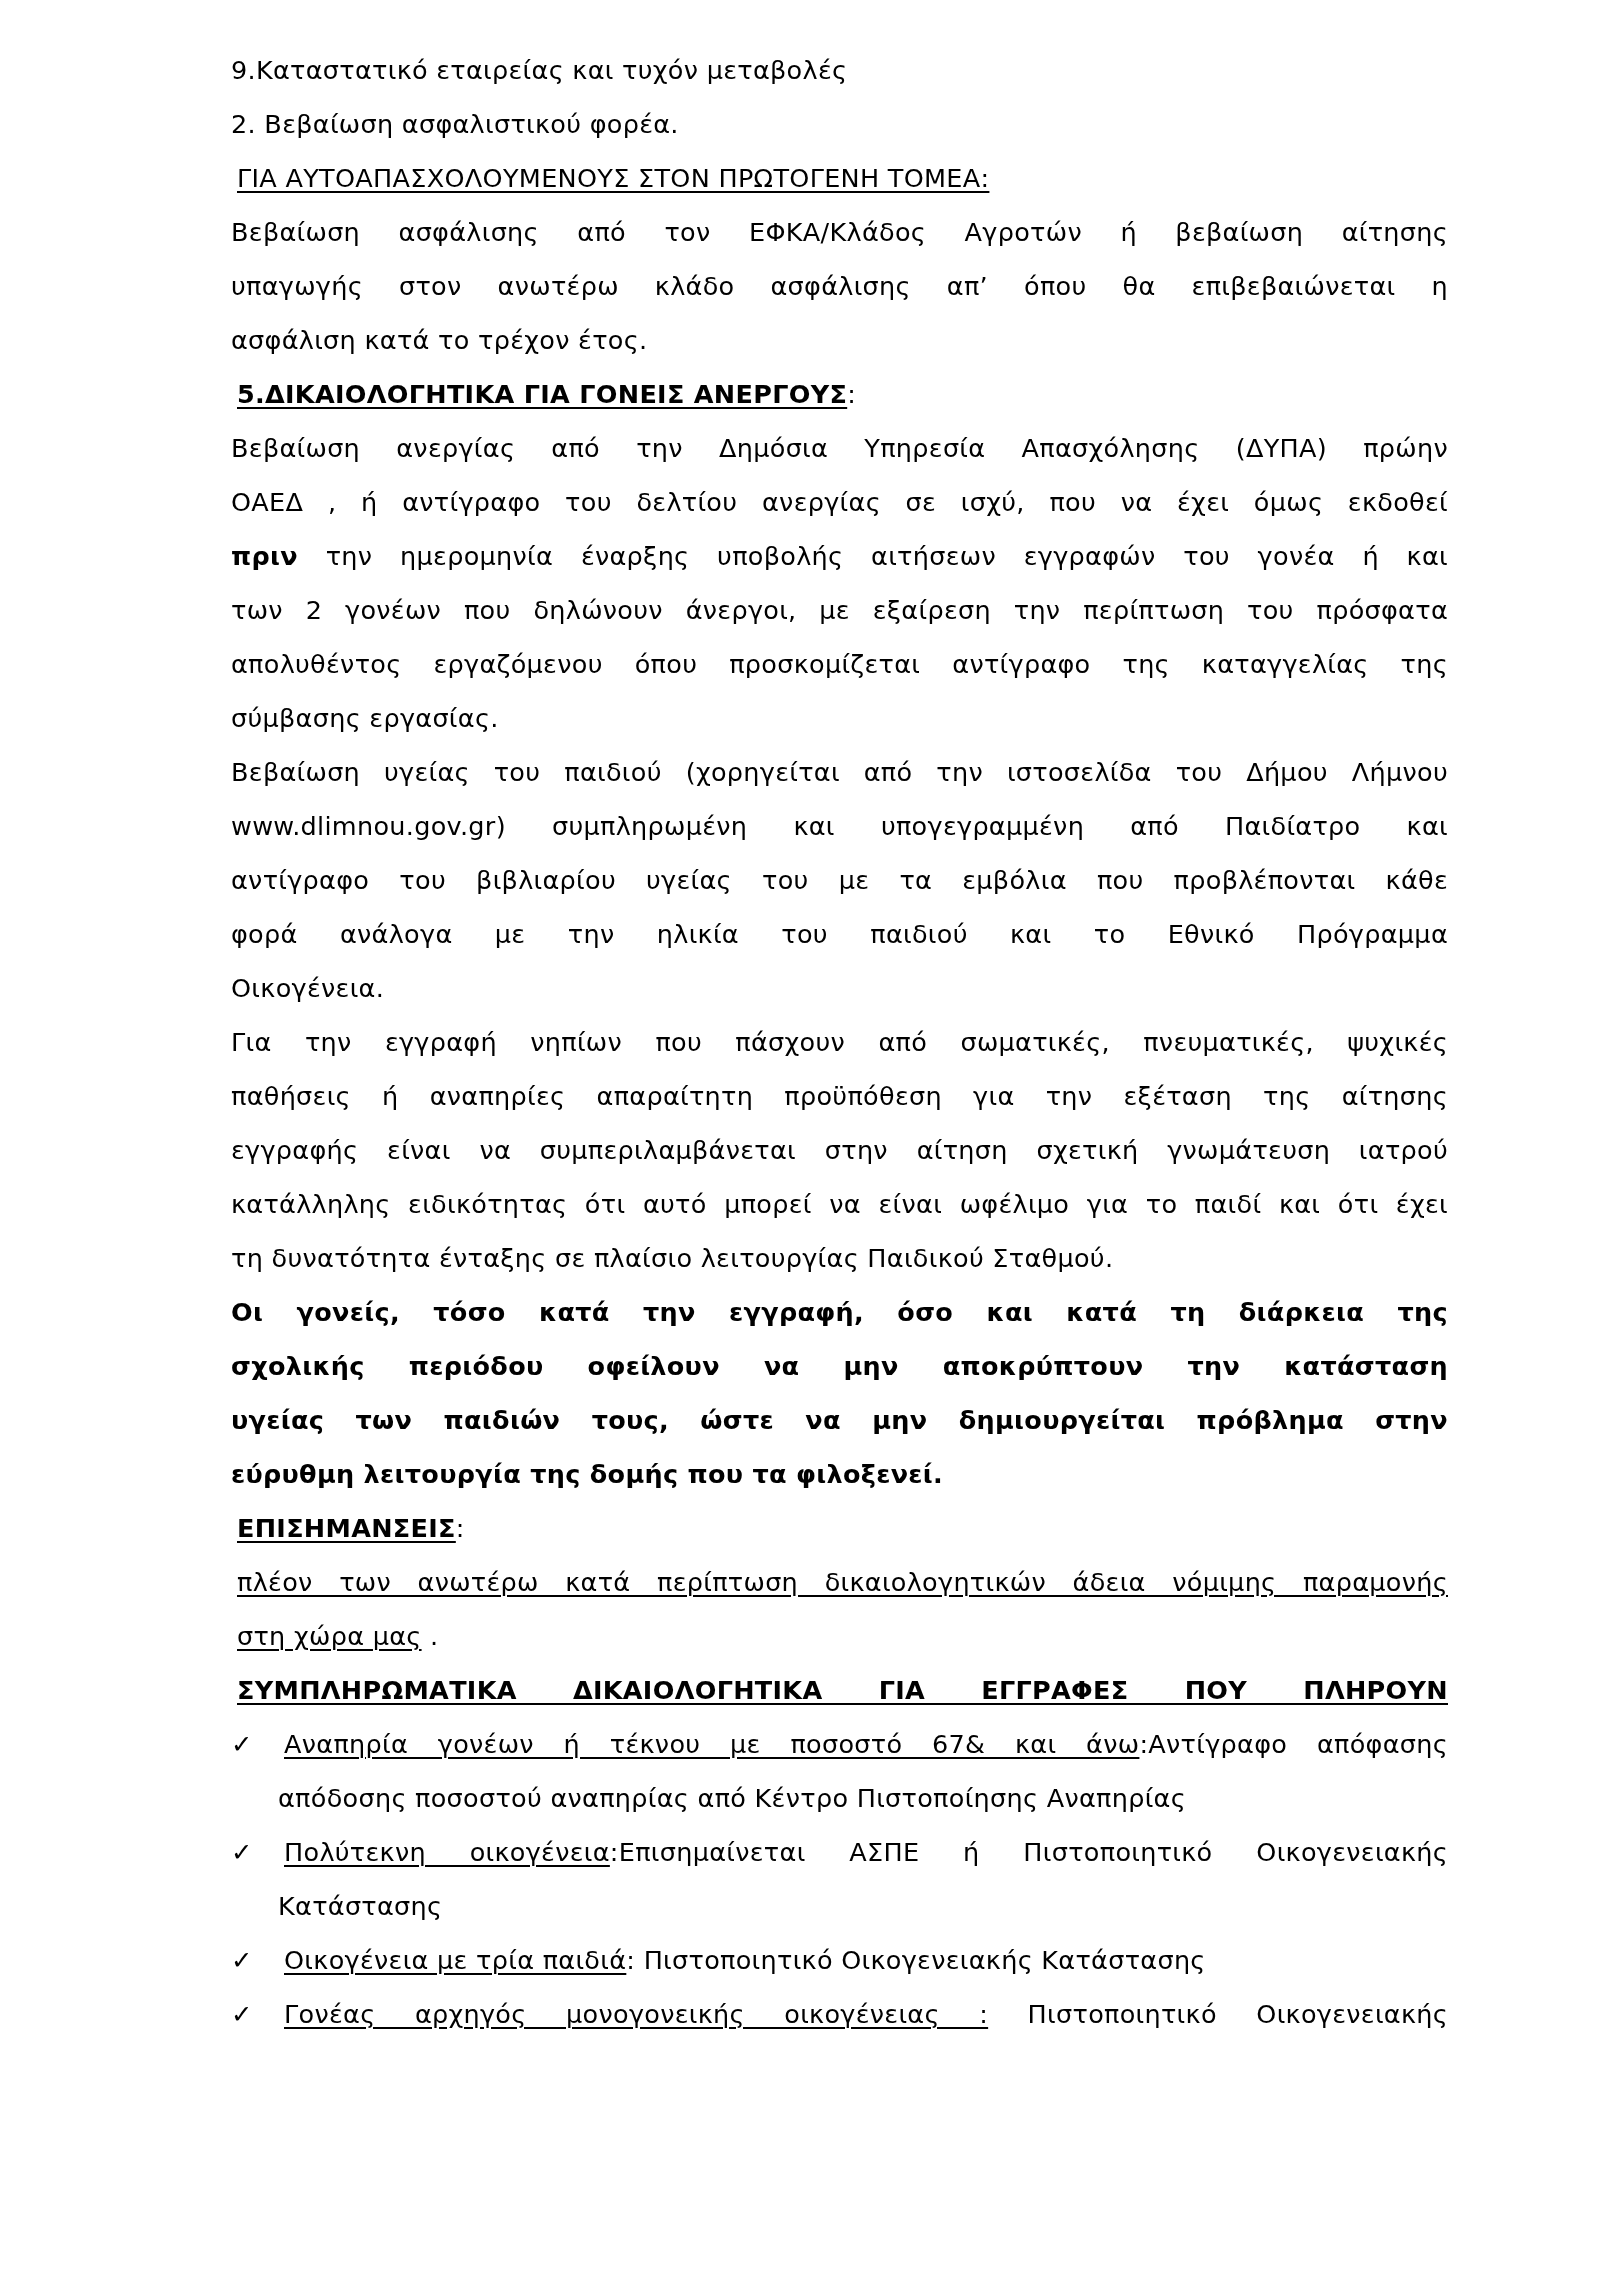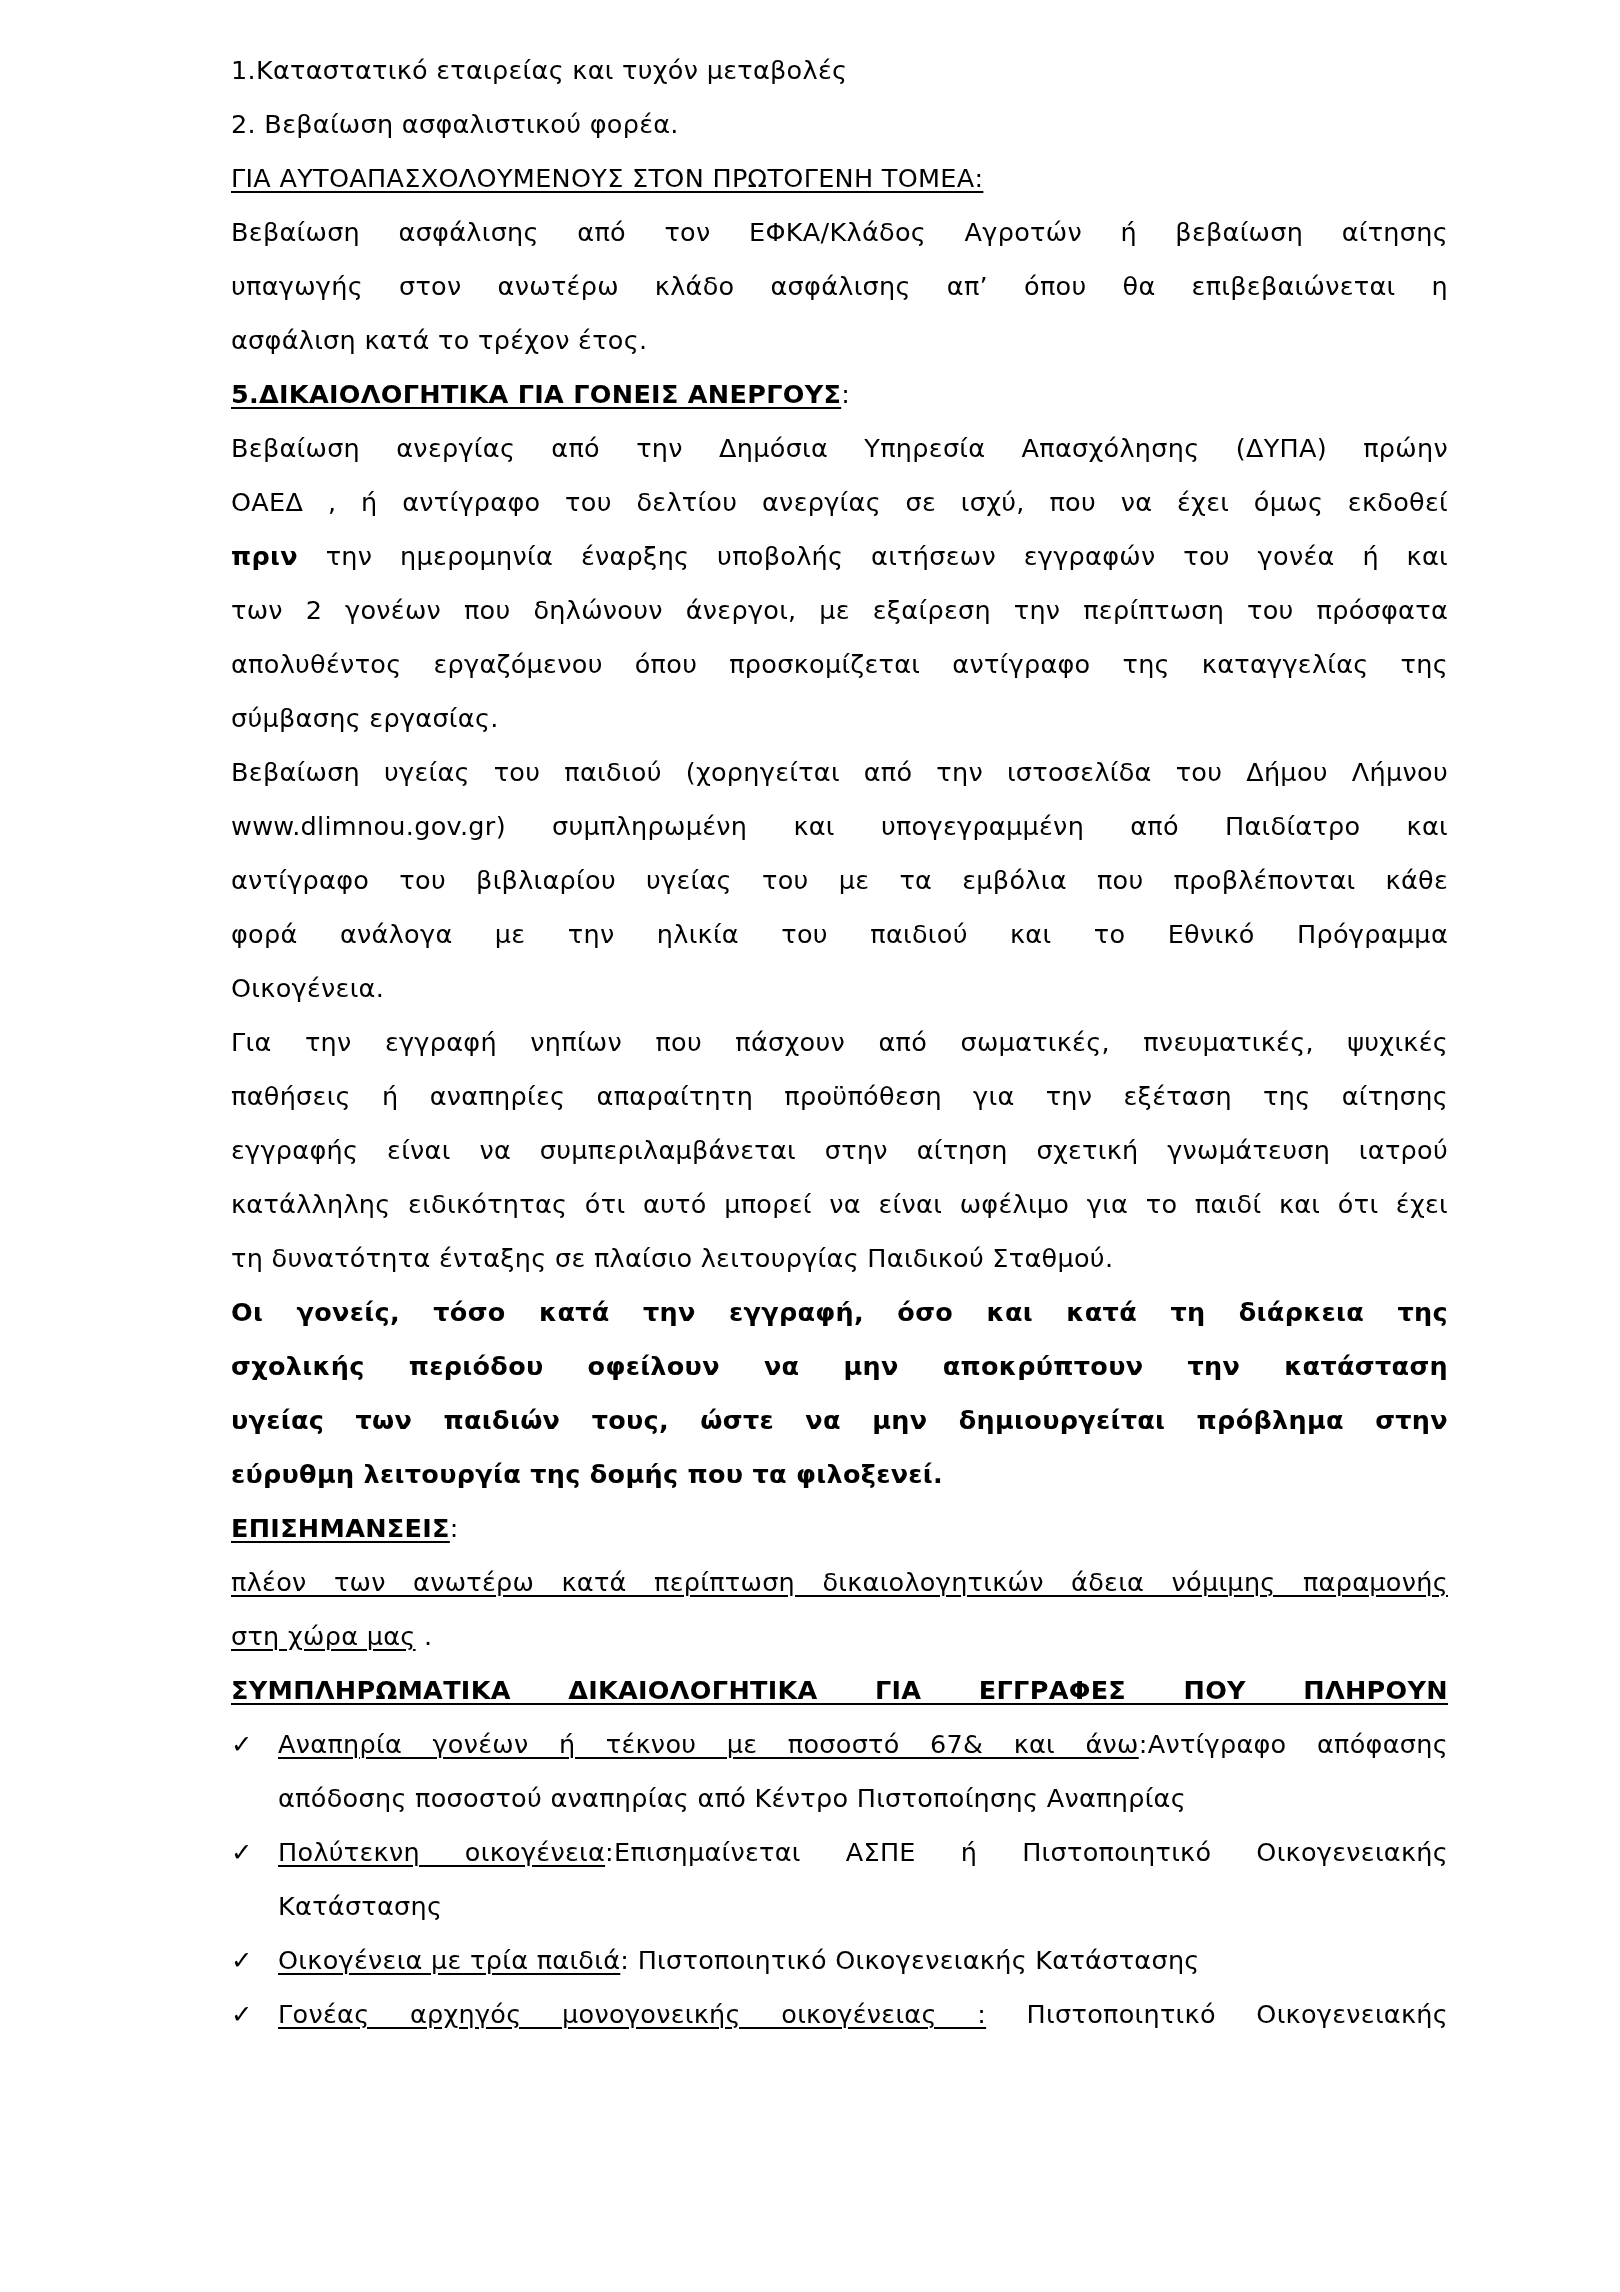--- a/index.html
+++ b/index.html
@@ -7,32 +7,32 @@
   .page {
     position: absolute; left: 231px; top: 43px; width: 1217px;
     font-family: "DejaVu Sans", sans-serif;
     font-size: 25.5px;
     line-height: 54px;
     color: #000000;
     letter-spacing: 0.3px;
   }
   .line { display: block; white-space: nowrap; height: 54px; }
   .just { text-align: justify; text-align-last: justify; white-space: normal; }
-  .u { text-decoration: underline; text-underline-offset: 3.9px; text-decoration-thickness: 2px; }
+  .u { text-decoration: underline; text-underline-offset: 3.9px; text-decoration-thickness: 2px; margin-left: 6px; }
   .b { font-weight: bold; }
   .list { position: relative; }
   .item { position: relative; padding-left: 47px; }
   .check { position: absolute; left: 0; top: 0; width: 39px; }
 </style>
 </head>
 <body>
 
 <div class="page">
 
-  <span class="line">1.Καταστατικό εταιρείας και τυχόν μεταβολές</span>
+  <span class="line">9.Καταστατικό εταιρείας και τυχόν μεταβολές</span>
   <span class="line">2. Βεβαίωση ασφαλιστικού φορέα.</span>
 
   <span class="line"><span class="u">ΓΙΑ ΑΥΤΟΑΠΑΣΧΟΛΟΥΜΕΝΟΥΣ ΣΤΟΝ ΠΡΩΤΟΓΕΝΗ ΤΟΜΕΑ:</span></span>
   <span class="line just">Βεβαίωση ασφάλισης από τον ΕΦΚΑ/Κλάδος Αγροτών ή βεβαίωση αίτησης</span>
   <span class="line just">υπαγωγής στον ανωτέρω κλάδο ασφάλισης απ’ όπου θα επιβεβαιώνεται η</span>
   <span class="line">ασφάλιση κατά το τρέχον έτος.</span>
 
   <span class="line"><span class="u b">5.ΔΙΚΑΙΟΛΟΓΗΤΙΚΑ ΓΙΑ ΓΟΝΕΙΣ ΑΝΕΡΓΟΥΣ</span><span>:</span></span>
   <span class="line just">Βεβαίωση ανεργίας από την  Δημόσια Υπηρεσία Απασχόλησης (ΔΥΠΑ) πρώην</span>
   <span class="line just">ΟΑΕΔ , ή αντίγραφο του δελτίου ανεργίας σε ισχύ, που να έχει όμως εκδοθεί</span>

